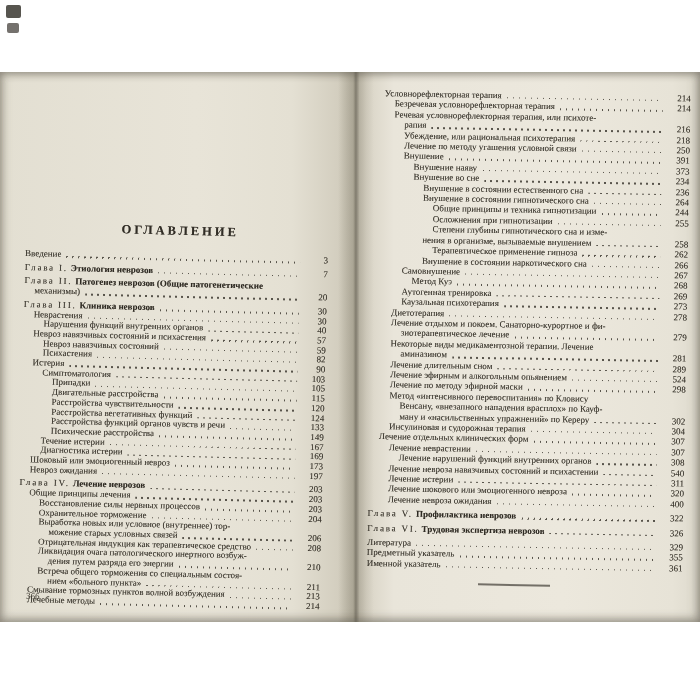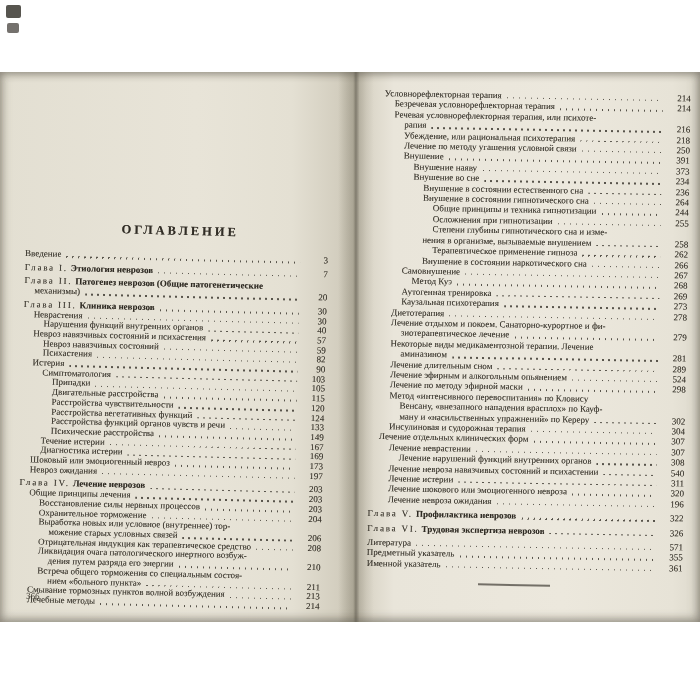--- a/index.html
+++ b/index.html
@@ -426,38 +426,38 @@
             <span class="pg">311</span>
           </div>
           <div class="toc-line" style="padding-left: 20px;">
             <span class="t">Лечение шокового или эмоциогенного невроза</span>
             <span class="dots"></span>
             <span class="pg">320</span>
           </div>
           <div class="toc-line" style="padding-left: 20px;">
             <span class="t">Лечение невроза ожидания</span>
             <span class="dots"></span>
-            <span class="pg">196</span>
+            <span class="pg">400</span>
           </div>
           <div class="toc-line gap" style="padding-left: 0px;">
             <span class="chap">Глава V.</span>
             <span class="t b">Профилактика неврозов</span>
             <span class="dots"></span>
             <span class="pg">322</span>
           </div>
           <div class="toc-line gap" style="padding-left: 0px;">
             <span class="chap">Глава VI.</span>
             <span class="t b">Трудовая экспертиза неврозов</span>
             <span class="dots"></span>
             <span class="pg">326</span>
           </div>
           <div class="toc-line gap" style="padding-left: 0px;">
             <span class="t">Литература</span>
             <span class="dots"></span>
-            <span class="pg">571</span>
+            <span class="pg">329</span>
           </div>
           <div class="toc-line" style="padding-left: 0px;">
             <span class="t">Предметный указатель</span>
             <span class="dots"></span>
             <span class="pg">355</span>
           </div>
           <div class="toc-line" style="padding-left: 0px;">
             <span class="t">Именной указатель</span>
             <span class="dots"></span>
             <span class="pg">361</span>

